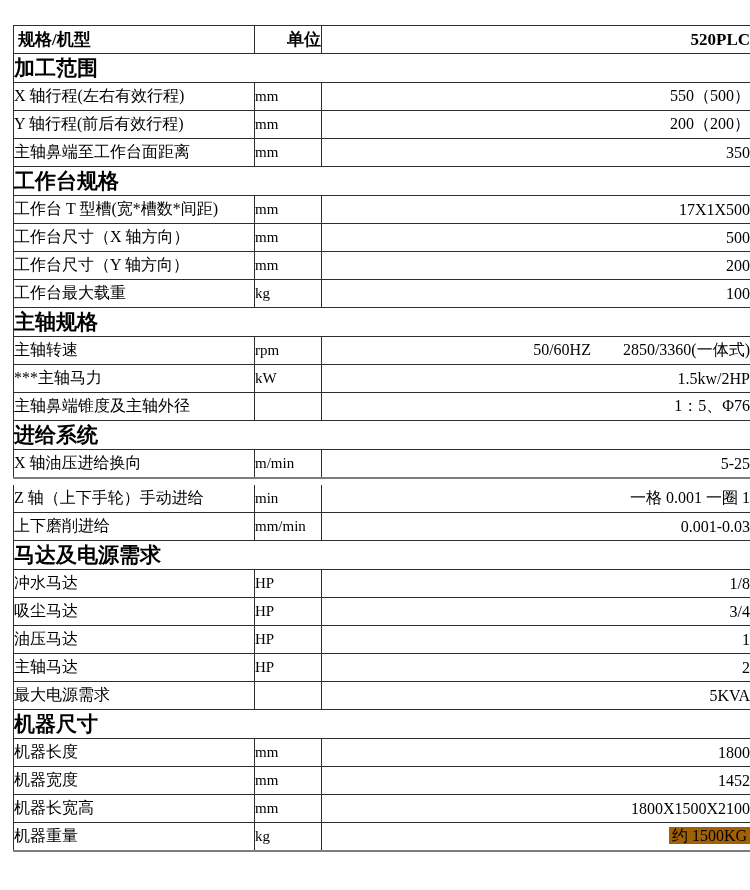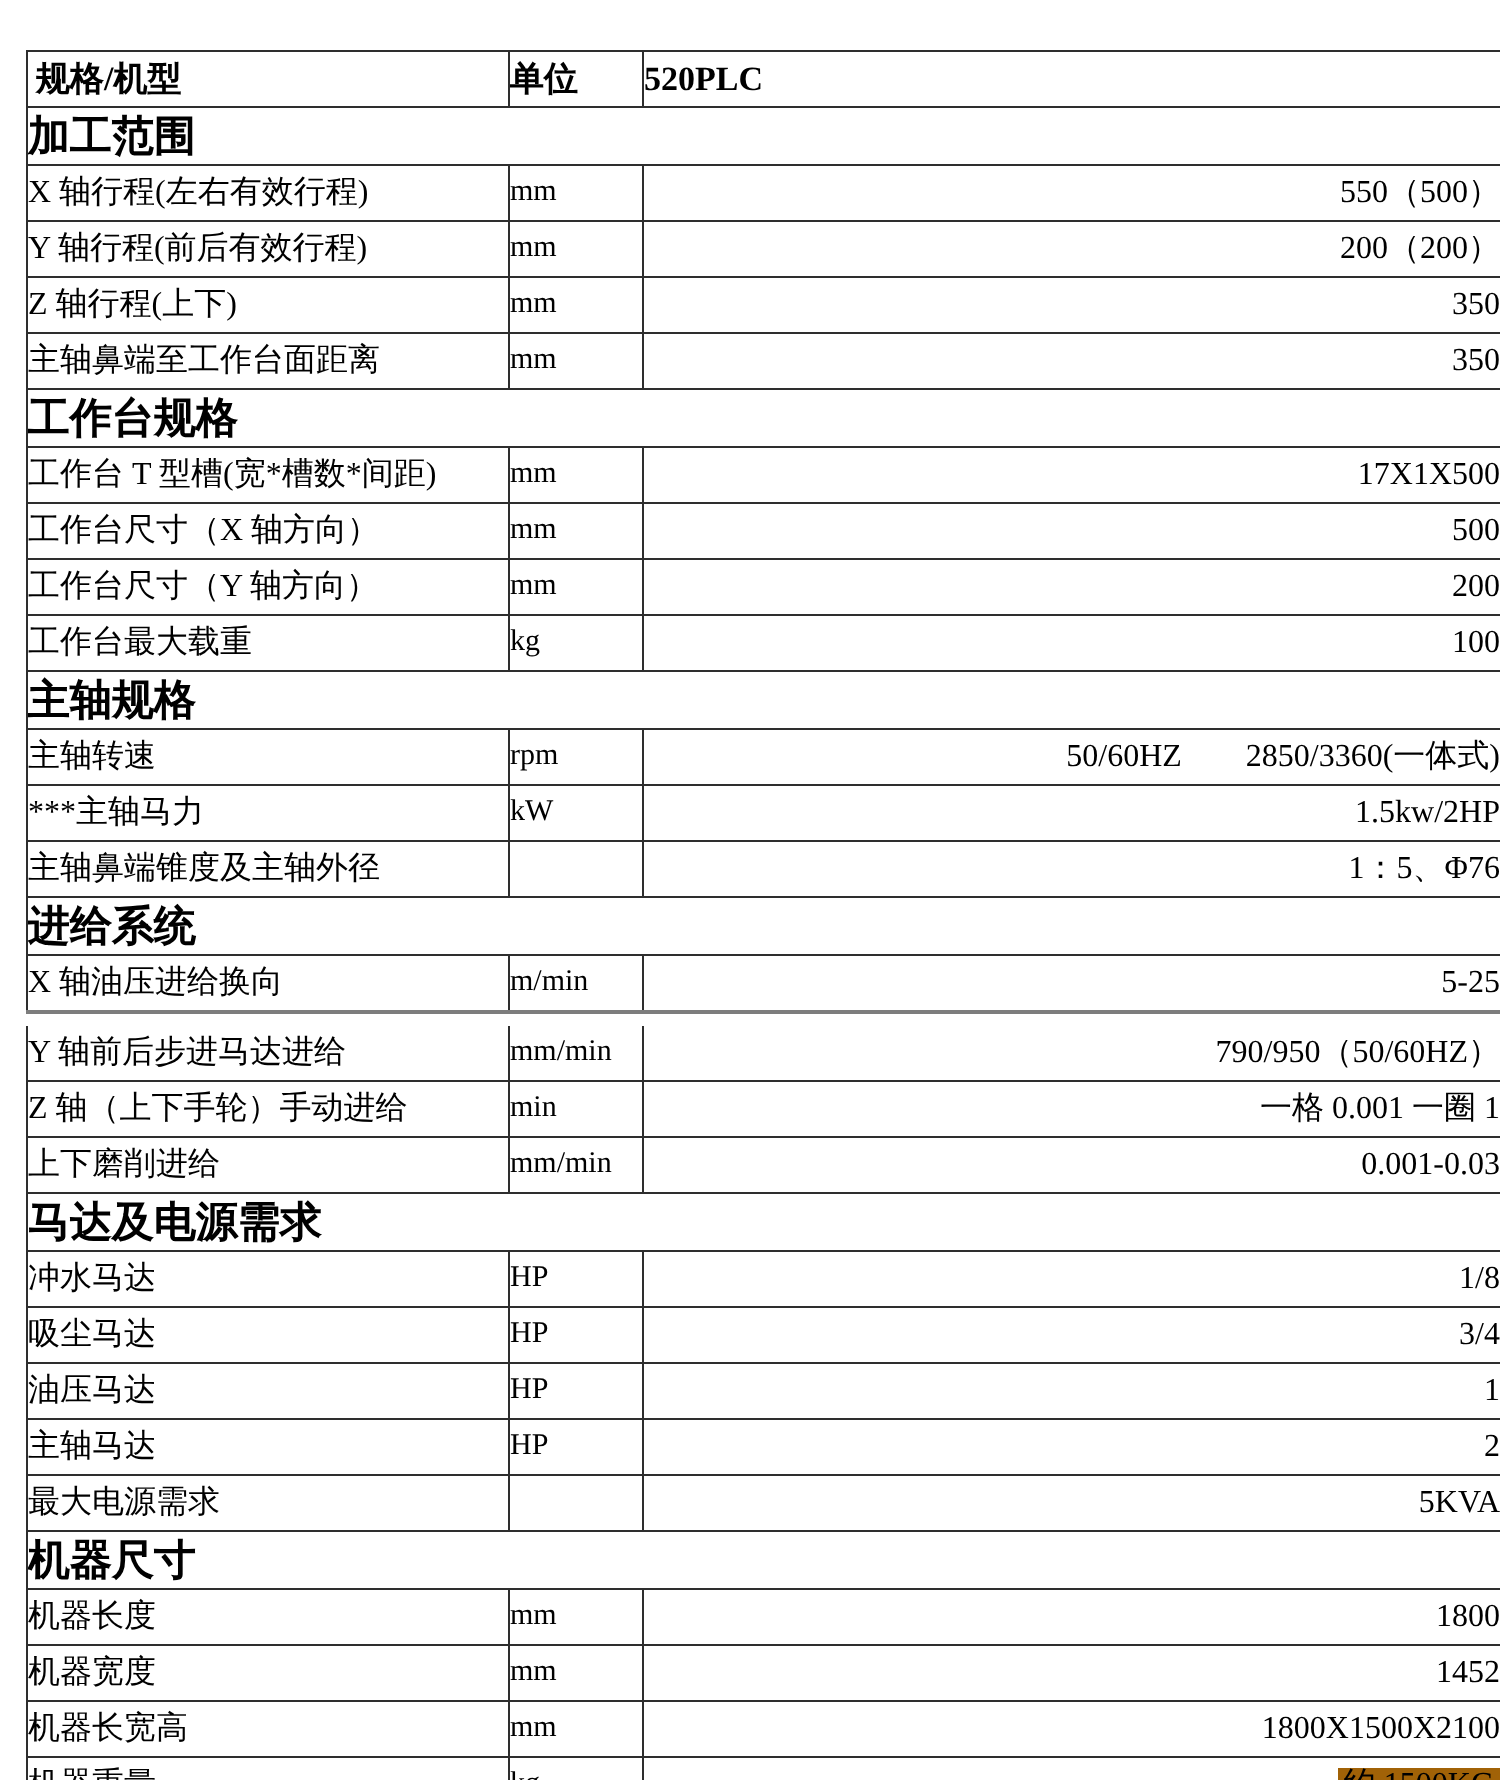--- a/index.html
+++ b/index.html
@@ -18,21 +18,21 @@
   tr.data td{height:27px;}
   tr.head td{height:27px;font-weight:bold;font-size:17px;}
   td.section{height:25px;font-weight:bold;font-size:21px;padding-left:3px;}
   td.label{font-size:16px;text-align:left;}
   td.ind0{padding-left:3px;}
   td.inds{padding-left:8px;}
   td.ind1{padding-left:15px;}
   td.unit{text-align:left;font-size:15px;}
   td.value{text-align:right;font-size:16px;}
   tr.head td.label{padding-left:4px;}
-  tr.head td.unit,tr.head td.value{text-align:left;}
+  tr.head td.unit,tr.head td.value{text-align:right;}
   
   tr.t-end td{border-bottom:2px solid #7d7d7d;}
   
   table.t2 tr:first-child td{border-top:none;}
   .tbl-gap{height:6px;}
   .hl{background:#a16207;padding:0 3px;}
 </style>
 </head>
 <body>
 
@@ -55,25 +55,20 @@
     </tr>
     <tr class="data">
       <td class="label ind1">X 轴行程(左右有效行程)</td>
       <td class="unit">mm</td>
       <td class="value">550（500）</td>
     </tr>
     <tr class="data">
       <td class="label ind1">Y 轴行程(前后有效行程)</td>
       <td class="unit">mm</td>
       <td class="value">200（200）</td>
-    </tr>
-    <tr class="data">
-      <td class="label ind1">Z 轴行程(上下)</td>
-      <td class="unit">mm</td>
-      <td class="value">350</td>
     </tr>
     <tr class="data">
       <td class="label inds">主轴鼻端至工作台面距离</td>
       <td class="unit">mm</td>
       <td class="value">350</td>
     </tr>
     <tr>
       <td class="section" colspan="3">工作台规格</td>
     </tr>
     <tr class="data">
@@ -127,25 +122,20 @@
 
   <div class="tbl-gap"></div>
 
   <table class="spec t2">
     <colgroup>
         <col class="c1">
         <col class="c2">
         <col class="c3">
       </colgroup>
     <tbody>
-        <tr class="data">
-      <td class="label inds">Y 轴前后步进马达进给</td>
-      <td class="unit">mm/min</td>
-      <td class="value">790/950（50/60HZ）</td>
-    </tr>
     <tr class="data">
       <td class="label inds">Z 轴（上下手轮）手动进给</td>
       <td class="unit">min</td>
       <td class="value">一格 0.001 一圈 1</td>
     </tr>
     <tr class="data">
       <td class="label inds">上下磨削进给</td>
       <td class="unit">mm/min</td>
       <td class="value">0.001-0.03</td>
     </tr>

